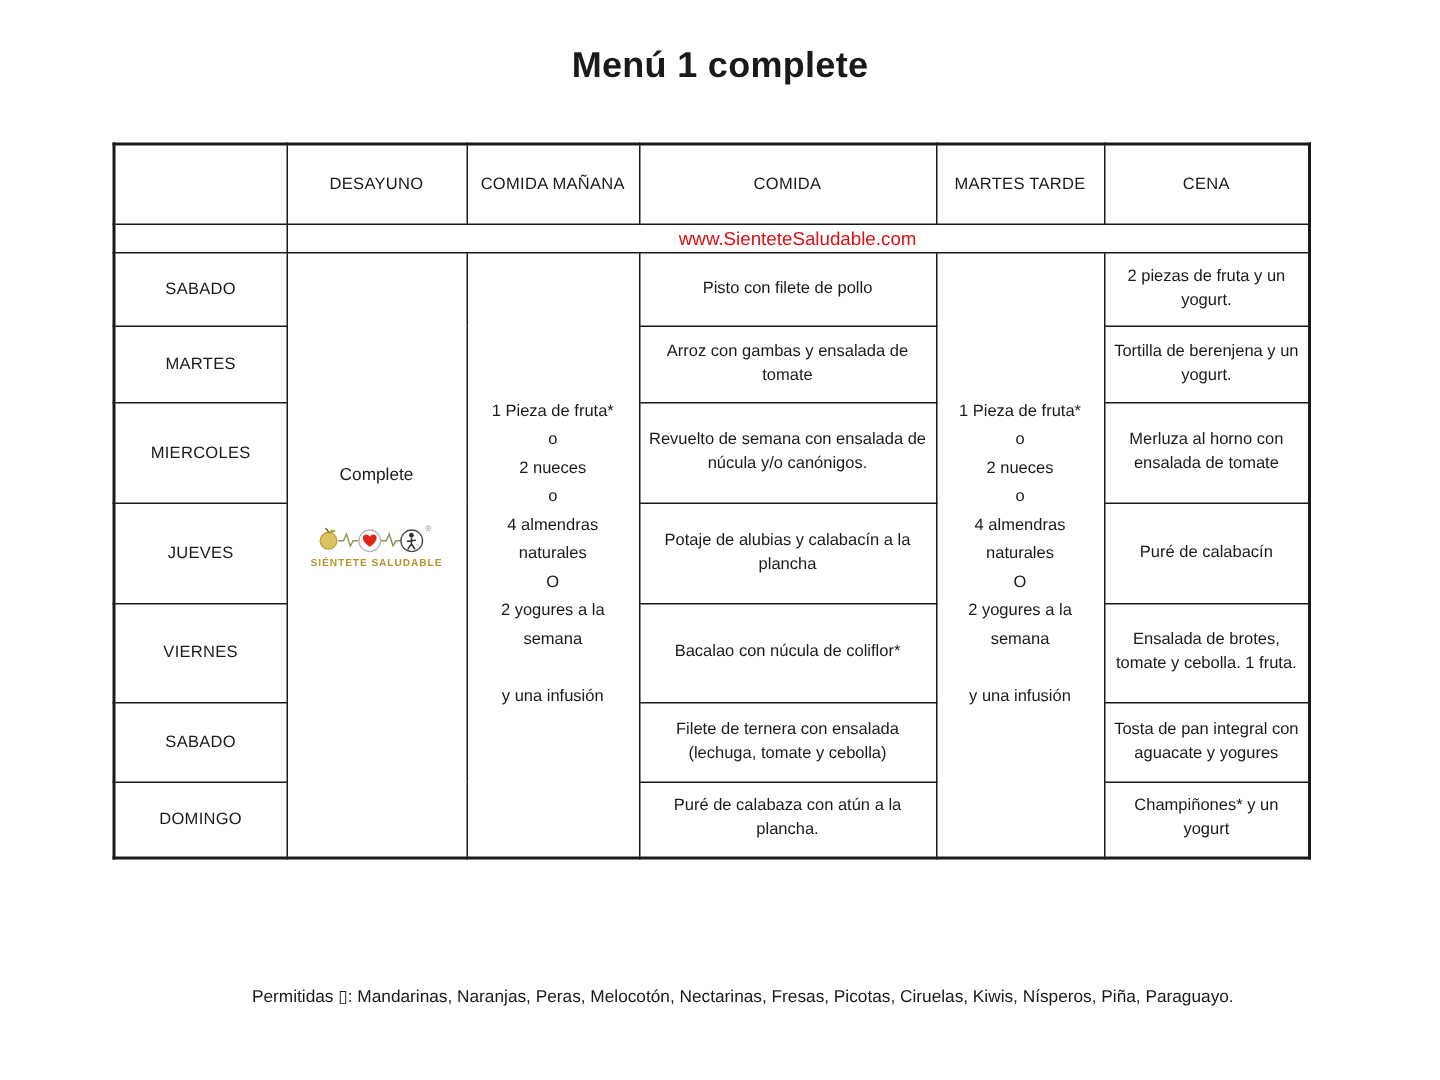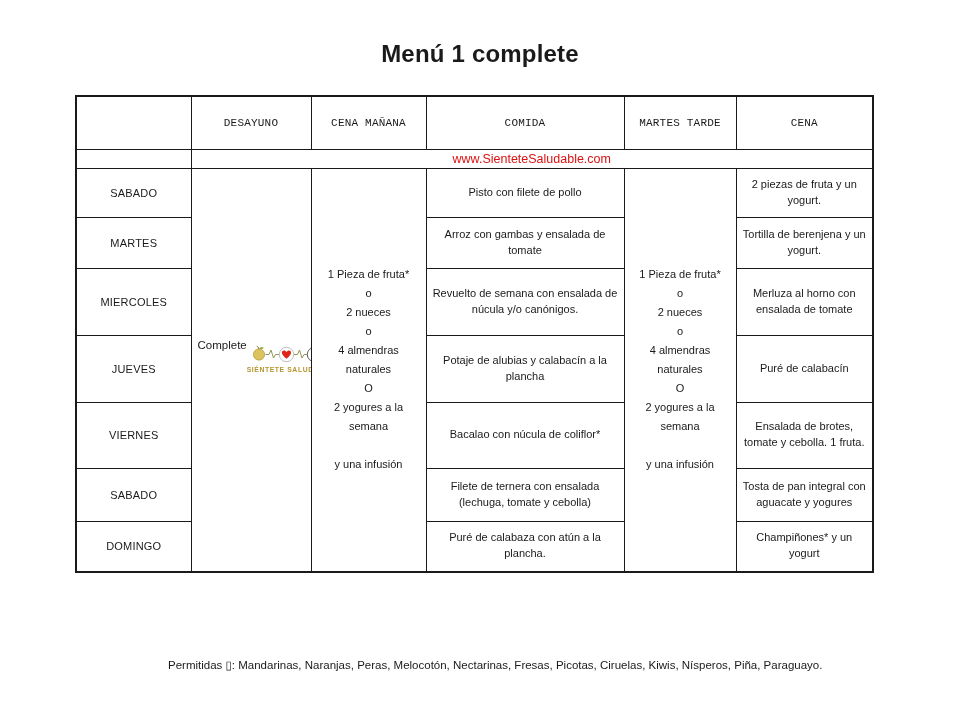--- a/index.html
+++ b/index.html
@@ -16,21 +16,21 @@
     background:#ffffff;
     font-family:"Liberation Sans", sans-serif;
     color:#1a1a1a;
     position:relative;
     overflow:hidden;
   }
   .title{
     position:absolute;top:30px;left:0;right:0;
     text-align:center;
     font-size:24px;font-weight:600;
-    margin:10px;letter-spacing:0.2px;
+    margin:0;letter-spacing:0.2px;
   }
   table.menu{
     position:absolute;left:75px;top:95px;
     border-collapse:collapse;
     table-layout:fixed;
     width:797px;
     border:2px solid var(--border_black);
   }
   table.menu td{
     border:1px solid var(--border_black);
@@ -47,39 +47,38 @@
   tr.r3{height:67px;}
   tr.r4{height:67px;}
   tr.r5{height:66px;}
   tr.r6{height:53px;}
   tr.r7{height:51px;}
   td.head-cell{
     vertical-align:bottom;
     padding-bottom:7px;
     font-size:11px;
     letter-spacing:0.2px;
-    font-family:Liberation Mono, monospace;
   }
   td.url-cell{
     padding:1px 2px;
   }
   .url-text{
     color:var(--url_red);
     font-size:12.5px;
   }
   td.day-cell{font-size:11px;letter-spacing:0.2px;}
   td.meal-cell{font-size:11px;line-height:1.45;padding:2px 5px;}
   td.snack-cell{
     font-size:11px;
     line-height:19px;
     white-space:pre-line;
   }
   td.desayuno-cell{vertical-align:middle;}
   .des-stack{
-    display:flex;flex-direction:row;align-items:center;
+    display:flex;flex-direction:column;align-items:center;
     padding-bottom:50px;
   }
   .des-text{font-size:11.5px;}
   .logo{
     margin-top:24px;
     display:flex;flex-direction:column;align-items:center;
   }
   .brand-text{
     font-size:6.8px;
     color:var(--brand_gold);
@@ -107,21 +106,21 @@
       <col style="width:120px">
       <col style="width:115px">
     <col style="width:198px">
       <col style="width:112px">
       <col style="width:137px">
   </colgroup>
   <tbody>
     <tr class="rh">
       <td class="head-cell"></td>
       <td class="head-cell">DESAYUNO</td>
-      <td class="head-cell">CENA MAÑANA</td>
+      <td class="head-cell">COMIDA MAÑANA</td>
       <td class="head-cell">COMIDA</td>
       <td class="head-cell">MARTES TARDE</td>
       <td class="head-cell">CENA</td>
     </tr>
     <tr class="ru">
       <td></td>
       <td colspan="5" class="url-cell">
         <span class="url-text">www.SienteteSaludable.com</span>
       </td>
     </tr>

